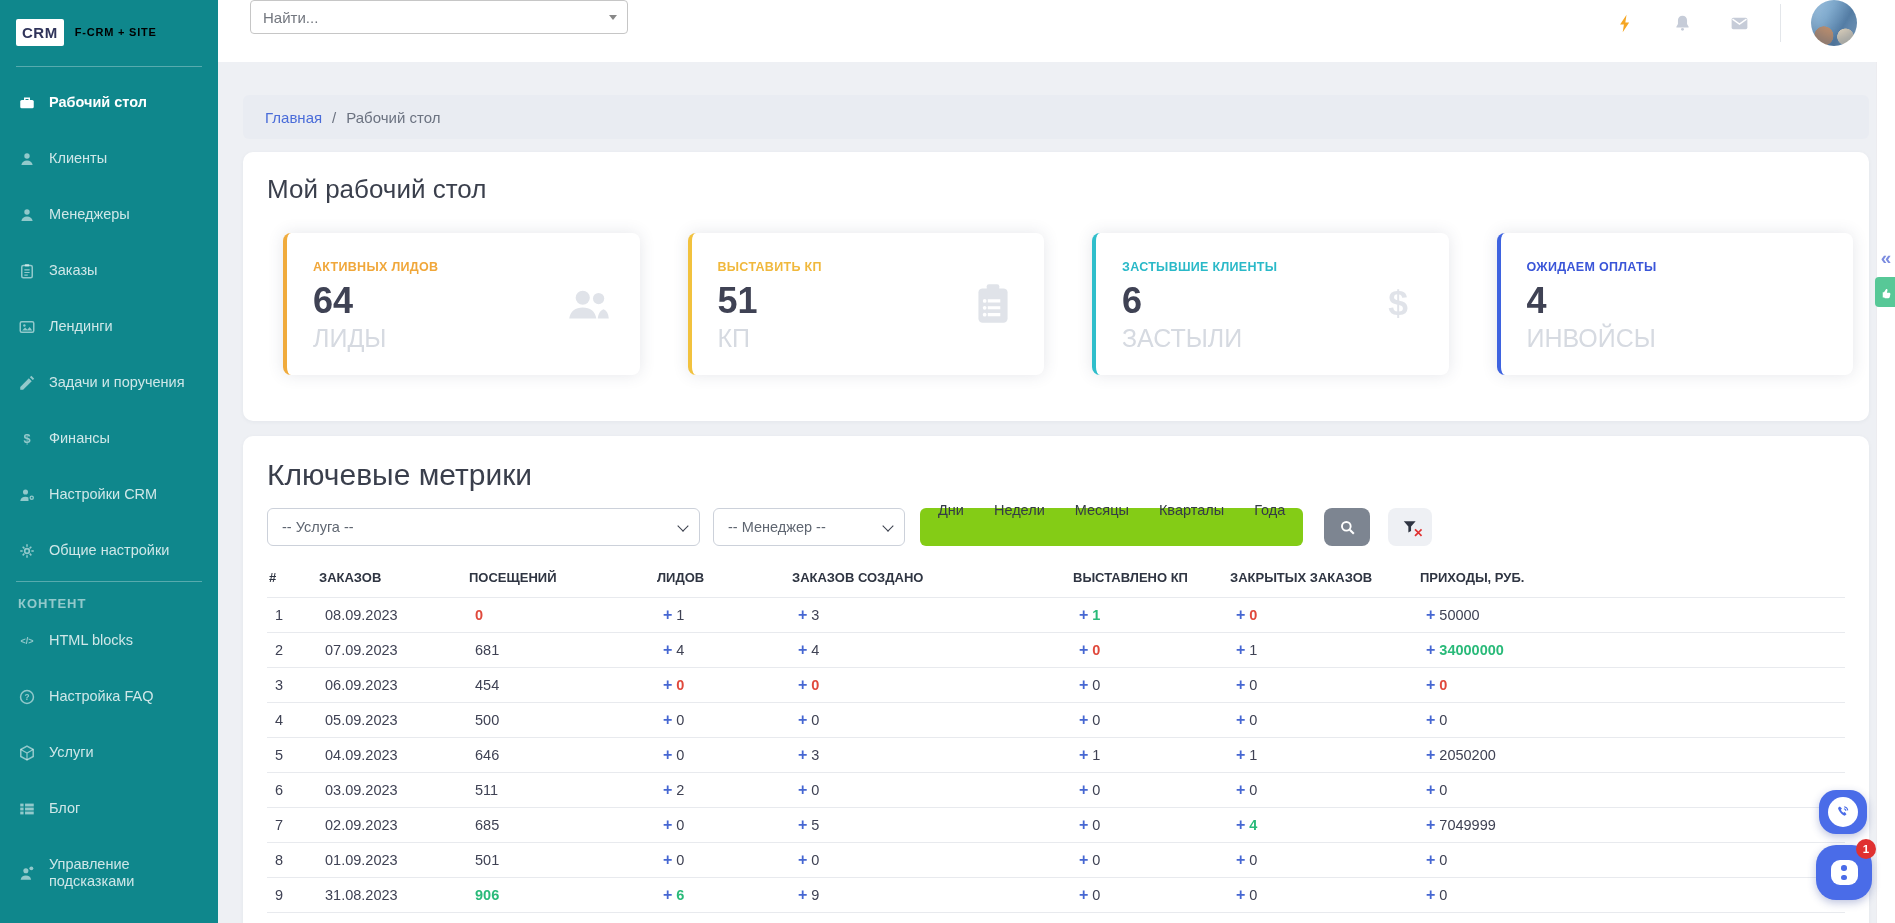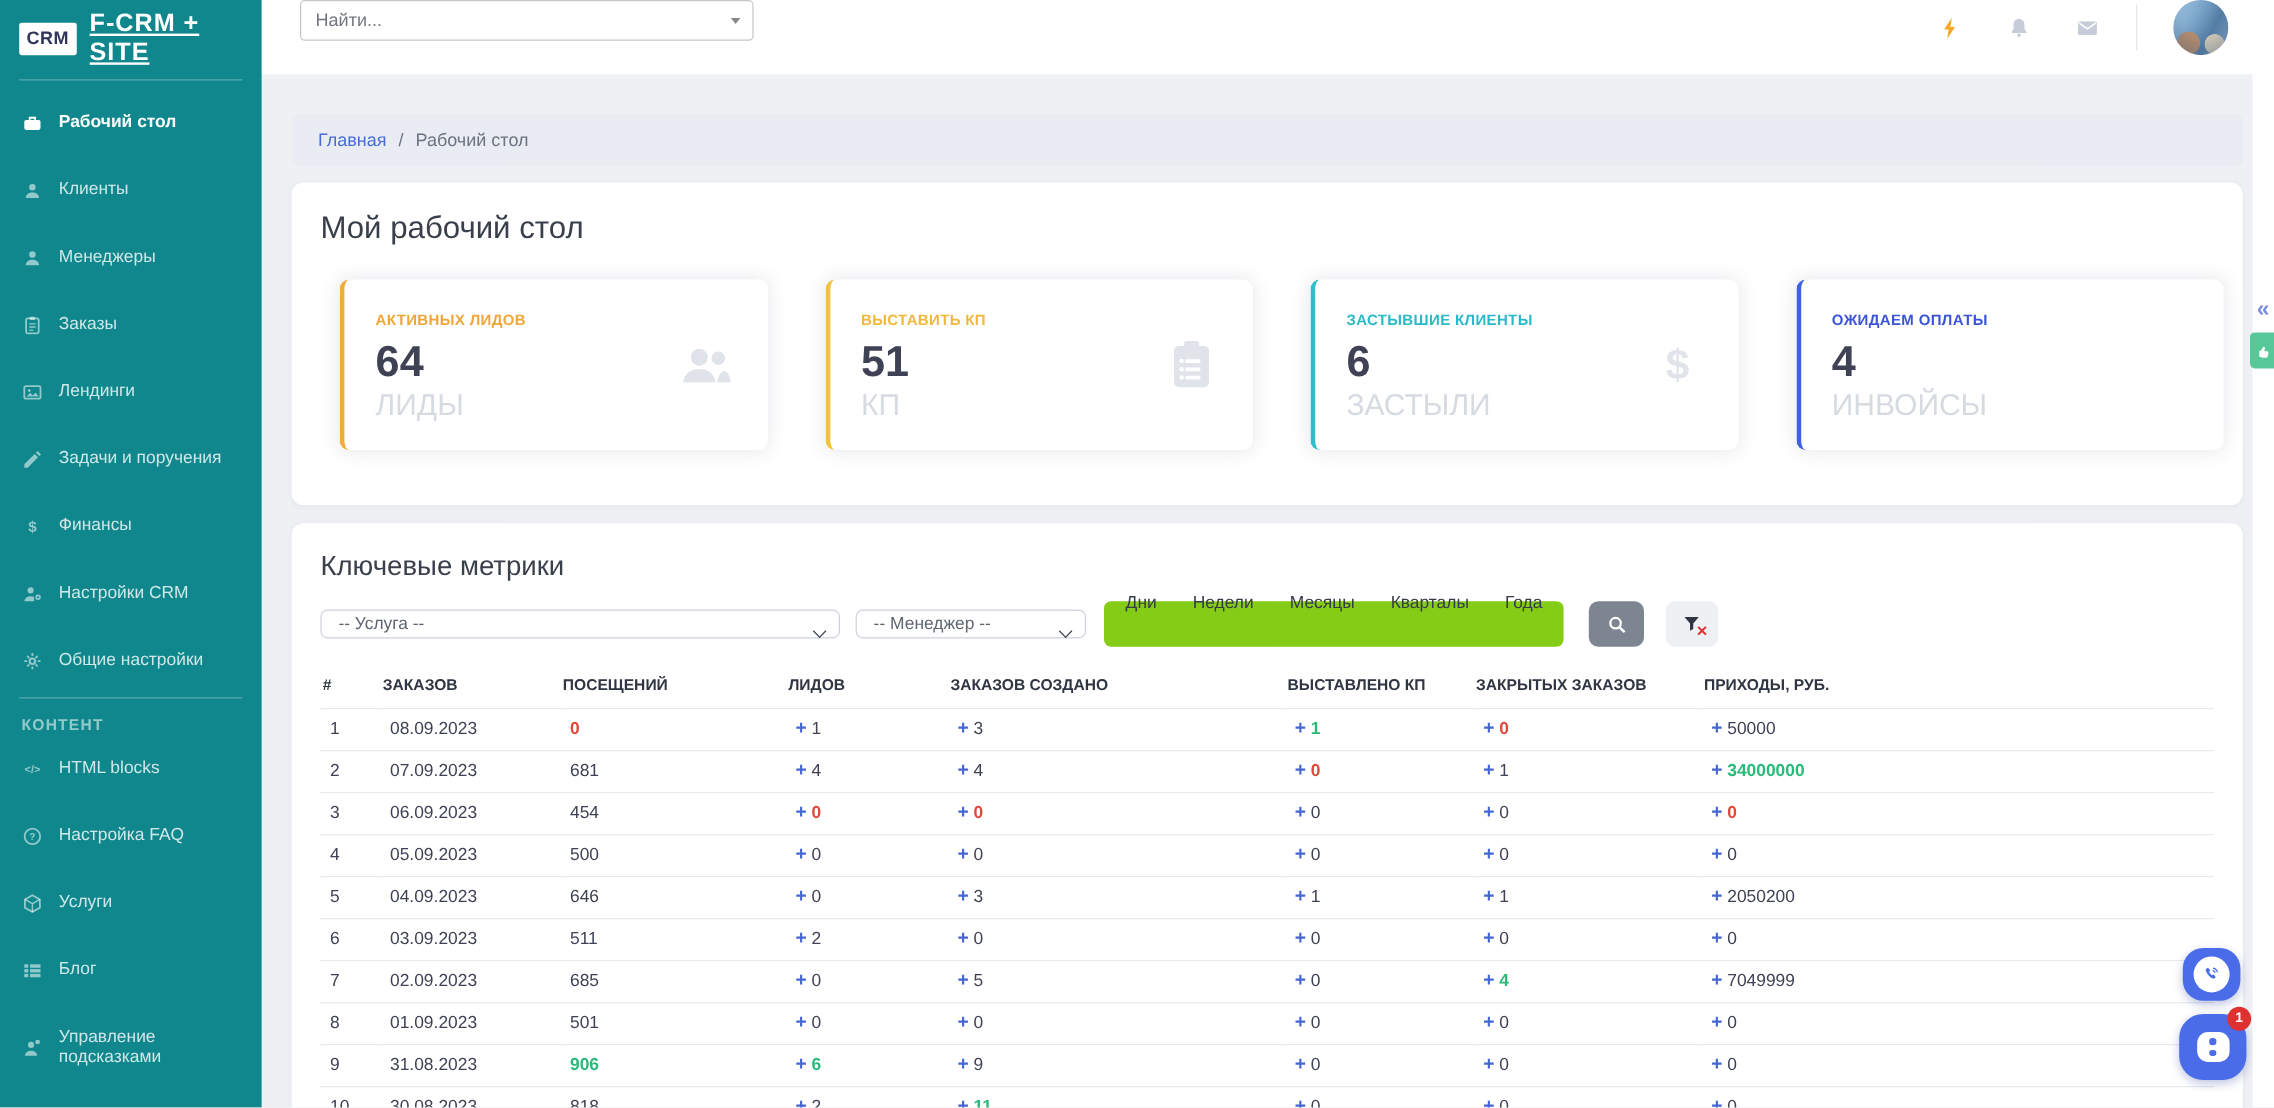--- a/index.html
+++ b/index.html
@@ -3,21 +3,21 @@
 <meta charset="utf-8">
 <style>
   * { margin:0; padding:0; box-sizing:border-box; }
   html,body { width:1895px; height:923px; overflow:hidden; }
   body { font-family:"Liberation Sans", sans-serif; background:#eef0f4; position:relative; color:#3f4254; }
 
   
   .sidebar { position:absolute; left:0; top:0; width:218px; height:100%; background:#0f878c; z-index:10; }
   .logo-row { height:64px; display:flex; align-items:center; gap:11px; padding:0 16px; }
   .logo-badge { background:#fff; color:#30345a; font-weight:700; font-size:15px; padding:5px 6px; border-radius:2px; letter-spacing:.5px; }
-  .brand { color:#ffffff; font-weight:700; font-size:21px; letter-spacing:.8px;text-decoration:underline; }
+  .brand { color:#000000; font-weight:700; font-size:11px; letter-spacing:.8px; }
   .side-divider { border:none; border-top:1px solid rgba(255,255,255,.30); margin:2px 16px 0; }
   .nav { padding-top:8px; }
   .nav-item { display:flex; align-items:center; gap:13px; padding:19px 18px; color:rgba(255,255,255,.80); font-size:14.5px; cursor:pointer; line-height:1.2; }
   .nav-item .icn { width:18px; height:18px; flex:0 0 18px; color:rgba(255,255,255,.55); display:inline-flex; }
   .nav-item .icn svg { width:18px; height:18px; }
   .nav-item.active { color:#fff; font-weight:700; }
   .nav-item.active .icn { color:#fff; }
   .section-label { color:rgba(255,255,255,.55); font-size:13px; font-weight:700; letter-spacing:1px; padding:14px 18px 2px; }
 
   
@@ -49,23 +49,23 @@
   .desk-title { font-size:26px; font-weight:400; color:#3a3f4c; padding:0 8px; margin-bottom:28px; }
   .stat-row { display:flex; gap:24px; }
   .stat-card { flex:1; background:#fff; border-radius:8px; box-shadow:0 0 16px rgba(56,65,93,.13); border-left:4px solid var(--accent,#ccc); padding:27px 26px; position:relative; height:142px; cursor:default;margin-left:24px; }
   .stat-label { font-size:12.5px; font-weight:700; letter-spacing:.3px; }
   .stat-value { font-size:36px; font-weight:700; color:#3f4254; margin-top:9px; line-height:1; }
   .stat-sub { font-size:25px; color:#d6dae1; margin-top:7px; line-height:1; }
   .stat-icon { position:absolute; right:26px; top:50%; transform:translateY(-50%); color:#e0e3e9; width:50px; height:50px; display:inline-flex; }
   .stat-icon svg { width:50px; height:50px; }
 
   .metrics-card { margin-top:15px; padding:20px 24px 10px; min-height:470px; }
-  .metrics-title { font-size:23px; font-weight:400; color:#3a3f4c; margin:2px 0 16px; }
+  .metrics-title { font-size:30px; font-weight:400; color:#3a3f4c; margin:2px 0 16px; }
   .filter-row { display:flex; align-items:center; gap:13px; }
-  .select { height:24px; border:1px solid #ccd1da; border-radius:6px; display:flex; align-items:center; padding:0 30px 0 14px; color:#5f6671; font-size:14.5px; position:relative; background:#fff; cursor:pointer; }
+  .select { height:38px; border:1px solid #ccd1da; border-radius:6px; display:flex; align-items:center; padding:0 30px 0 14px; color:#5f6671; font-size:14.5px; position:relative; background:#fff; cursor:pointer; }
   .select.service { width:433px; }
   .select.manager { width:192px; }
   .sel-caret { position:absolute; right:12px; top:13px; width:8px; height:8px; border-right:1.8px solid #3a3f4c; border-bottom:1.8px solid #3a3f4c; transform:rotate(45deg); }
   .btn-group { background:#84cc16; border-radius:6px; display:flex; height:38px; align-items:flex-end; padding:17px 3px; margin-left:2px; }
   .pbtn { padding:0 15px; font-size:14.5px; color:#353b47; line-height:38px; cursor:pointer; border-radius:5px; }
   .search-btn { width:46px; height:38px; background:#7d8591; border:none; border-radius:8px; display:flex; align-items:center; justify-content:center; margin-left:8px; color:#fff; cursor:pointer; }
   .search-btn svg { width:19px; height:19px; }
   .filterx-btn { width:44px; height:38px; background:#eef0f4; border:none; border-radius:8px; margin-left:5px; display:flex; align-items:center; justify-content:center; position:relative; cursor:pointer; color:#2f3542; }
   .filterx-btn svg { width:19px; height:19px; }
   .fx-x { position:absolute; right:9px; bottom:7px; color:#e03131; font-size:12px; font-weight:700; line-height:1; }

